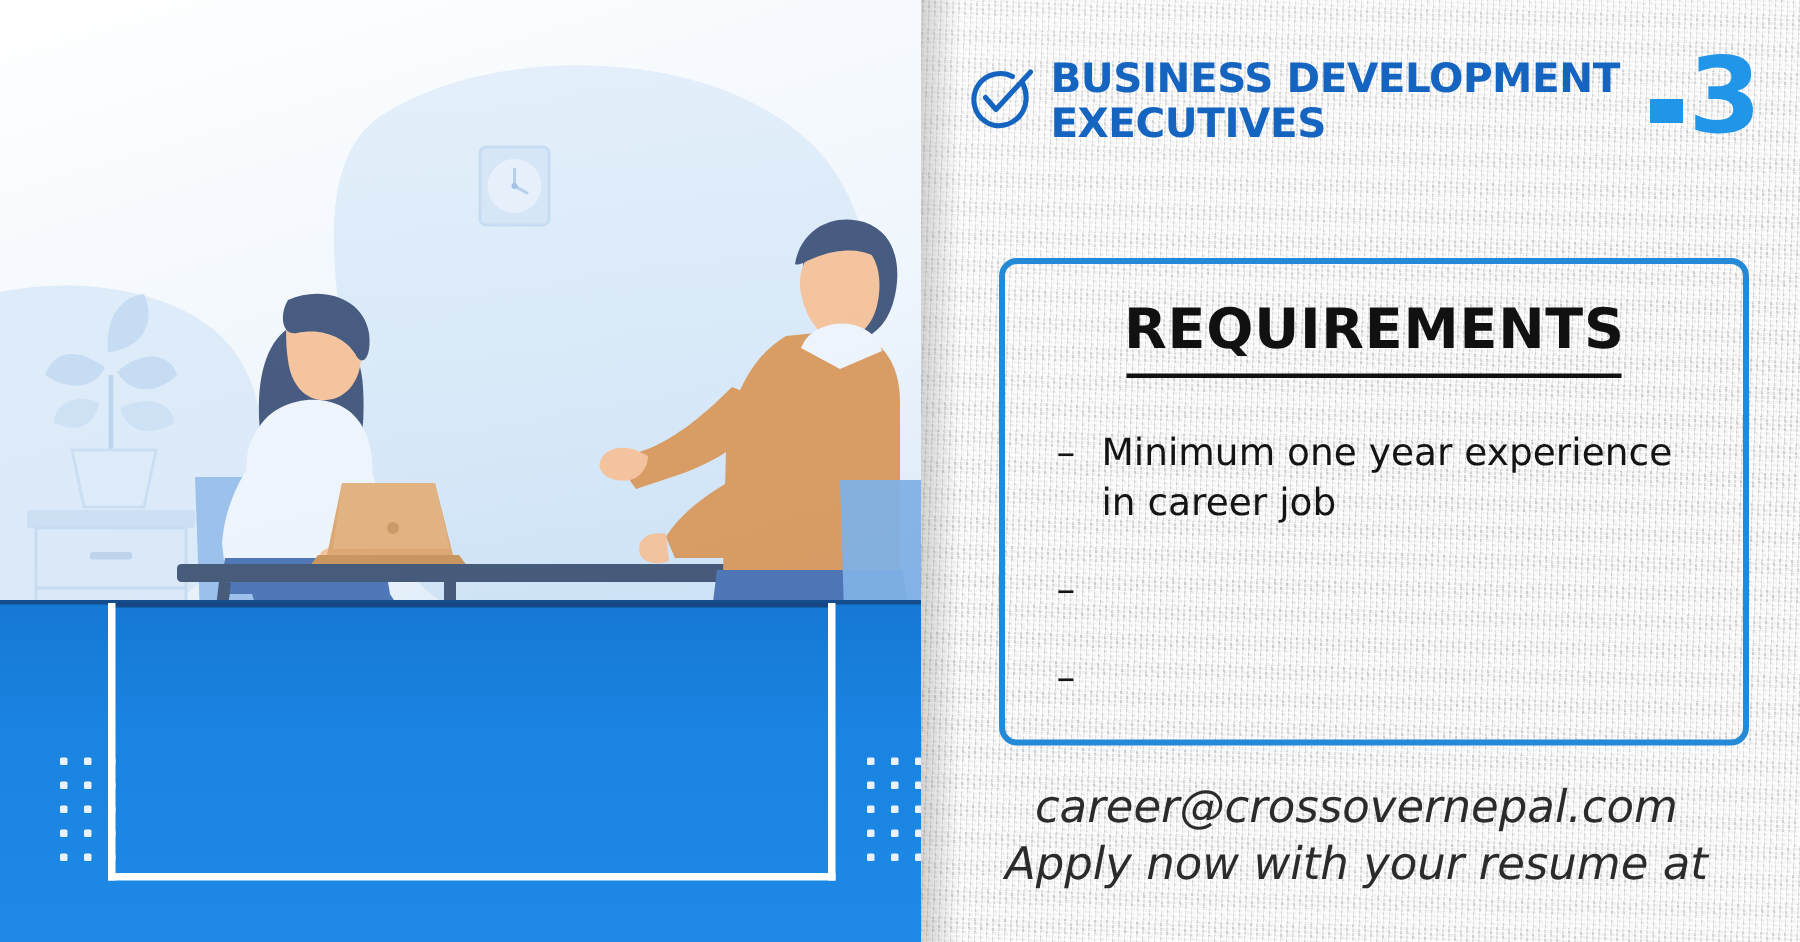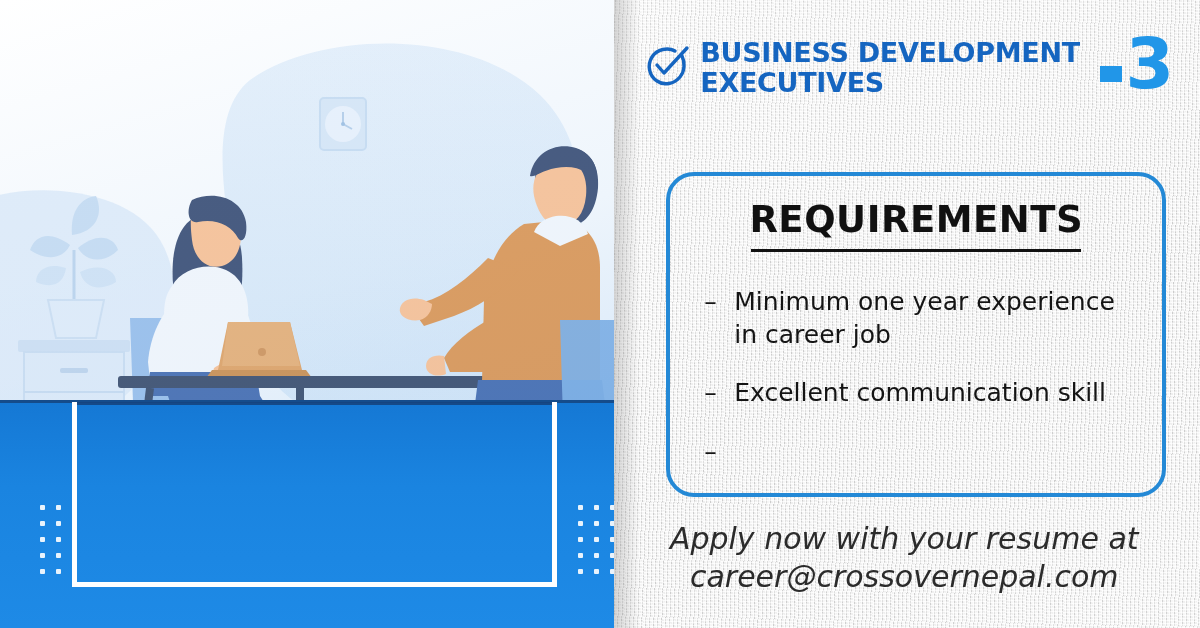--- a/index.html
+++ b/index.html
@@ -71,21 +71,21 @@
     flex:0 0 auto;display:flex;align-items:center;gap:4px;margin-top:-4px;
   }
   .count-dash{width:22px;height:16px;background:#2196e8;margin-top:18px;}
   .count-num{
     font-family:"DejaVu Sans", sans-serif;
     font-size:70px;line-height:.88;font-weight:700;color:#2196e8;letter-spacing:-2px;
   }
 
   .req-box{
     position:absolute;left:52px;top:172px;width:500px;height:325px;
-    border:4px solid #2489d6;border-radius:28px;box-sizing:border-box;
+    border:4px solid #2489d6;border-radius:12px;box-sizing:border-box;
   }
   .req-title{
     text-align:center;margin-top:22px;
     font-family:"DejaVu Sans", sans-serif;
     font-size:37px;font-weight:700;color:#111111;letter-spacing:.5px;
   }
   .req-rule{
     width:330px;height:3px;background:#111;margin:8px auto 0;
   }
   .req-list{margin:34px 0 0 0;padding:0 30px 0 34px;list-style:none;}
@@ -286,27 +286,26 @@
     <div class="req-box">
       <div class="req-title">REQUIREMENTS</div>
       <div class="req-rule"></div>
       <ul class="req-list">
         <li>
           <span class="req-dash">–</span>
           <span>Minimum one year experience in career job</span>
         </li>
         <li>
           <span class="req-dash">–</span>
-          <span>Excellent communication skill</span>
         </li>
         <li>
           <span class="req-dash">–</span>
         </li>
       </ul>
     </div>
 
     <div class="apply">
+      <div>career@crossovernepal.com</div>
       <div>Apply now with your resume at</div>
-      <div>career@crossovernepal.com</div>
     </div>
   </div>
 
 </div>
 
 </body></html>

